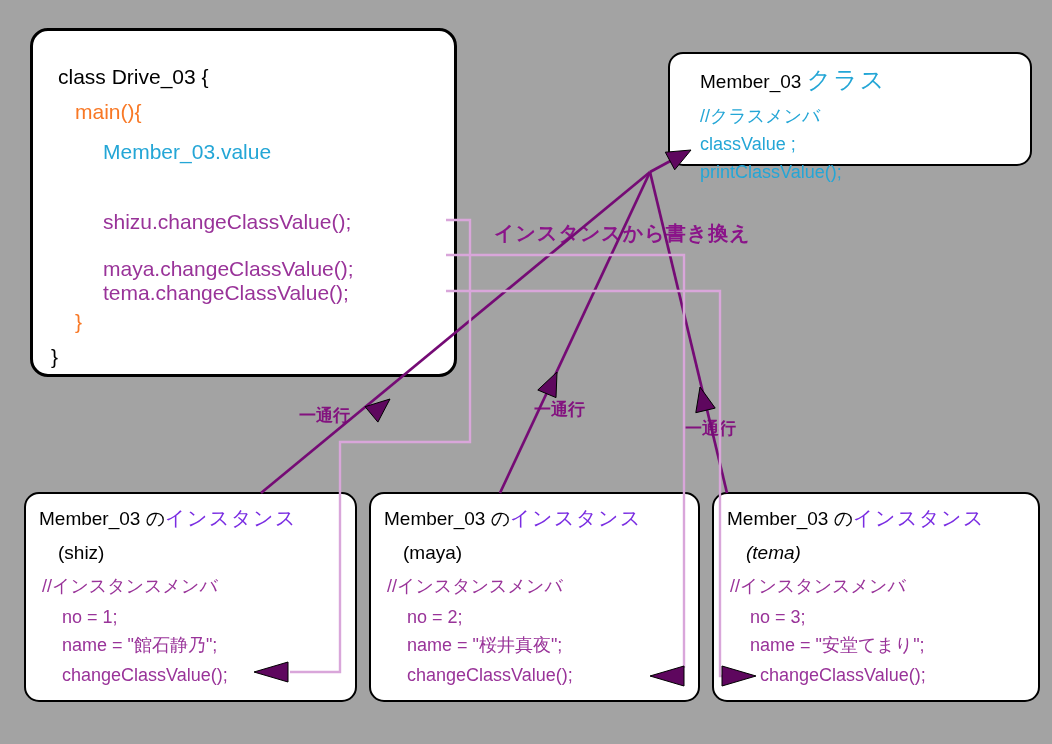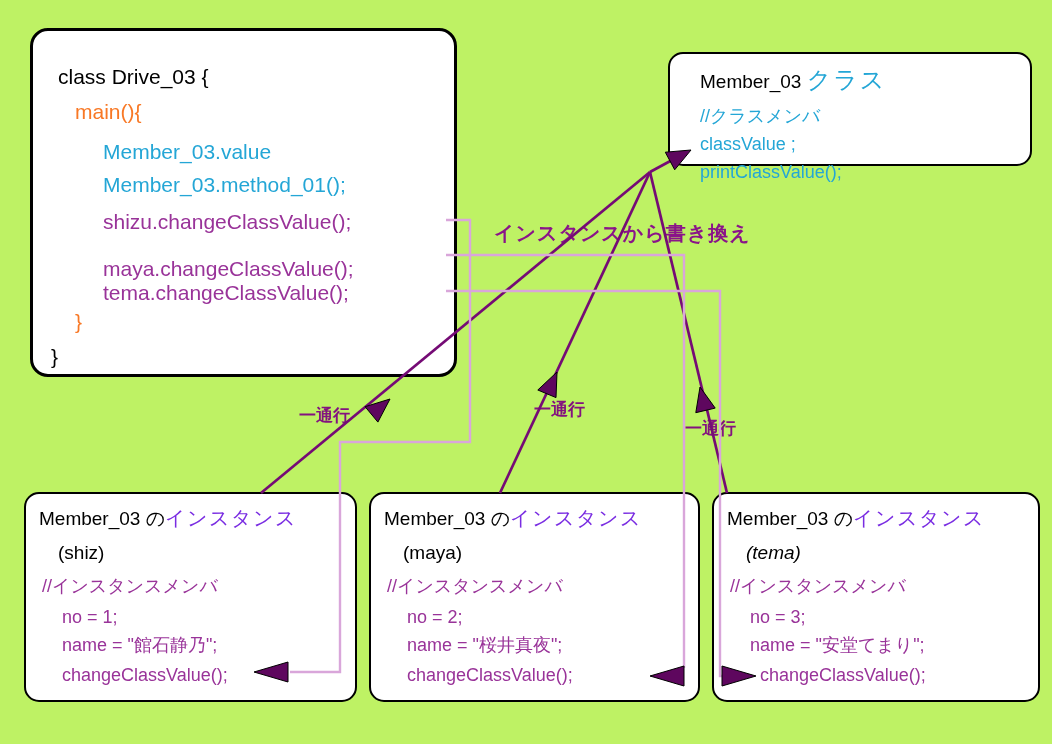--- a/index.html
+++ b/index.html
@@ -1,16 +1,16 @@
 <!DOCTYPE html>
 <html><head>
 <meta charset="utf-8">
 <style>
   html,body{margin:0;padding:0;background:#fff;}
-  #stage{position:relative;width:1052px;height:744px;background:#bef264;overflow:hidden;
+  #stage{position:relative;width:1052px;height:744px;background:#a3a3a3;overflow:hidden;
          font-family:"Liberation Sans", sans-serif;}
   .box{position:absolute;background:#fff;border:3px solid #000;border-radius:18px;box-sizing:border-box;}
   .thin{border-width:2.5px;border-radius:15px;}
   .ln{position:absolute;white-space:nowrap;line-height:1.2;}
   .c-black{color:#000000;}
   .c-orange{color:#F87825;}
   .c-cyan{color:#24A6D6;}
   .c-purple{color:#993399;}
   .drv{font-size:21px;}
   .cls{font-size:18px;}
@@ -25,21 +25,20 @@
 </style>
 </head>
 <body>
 
 <div id="stage">
 
   <div class="box" style="left:30px;top:28px;width:427px;height:349px;">
     <div class="ln drv c-black" style="left:25px;top:33px;">class Drive_03 {</div>
     <div class="ln drv c-orange" style="left:42px;top:68px;">main(){</div>
     <div class="ln drv c-cyan" style="left:70px;top:108px;">Member_03.value</div>
-    <div class="ln drv c-cyan" style="left:70px;top:141px;">Member_03.method_01();</div>
     <div class="ln drv c-purple" style="left:70px;top:178px;">shizu.changeClassValue();</div>
     <div class="ln drv c-purple" style="left:70px;top:213px;margin-top:12px;">maya.changeClassValue();</div>
     <div class="ln drv c-purple" style="left:70px;top:249px;">tema.changeClassValue();</div>
     <div class="ln drv c-orange" style="left:42px;top:278px;">}</div>
     <div class="ln drv c-black" style="left:18px;top:313px;">}</div>
   </div>
 
   <div class="box thin" style="left:668px;top:52px;width:364px;height:114px;">
     <div class="ln" style="left:30px;top:12px;">
       <span class="title-black">Member_03 </span><span class="title-cyan">クラス</span>

